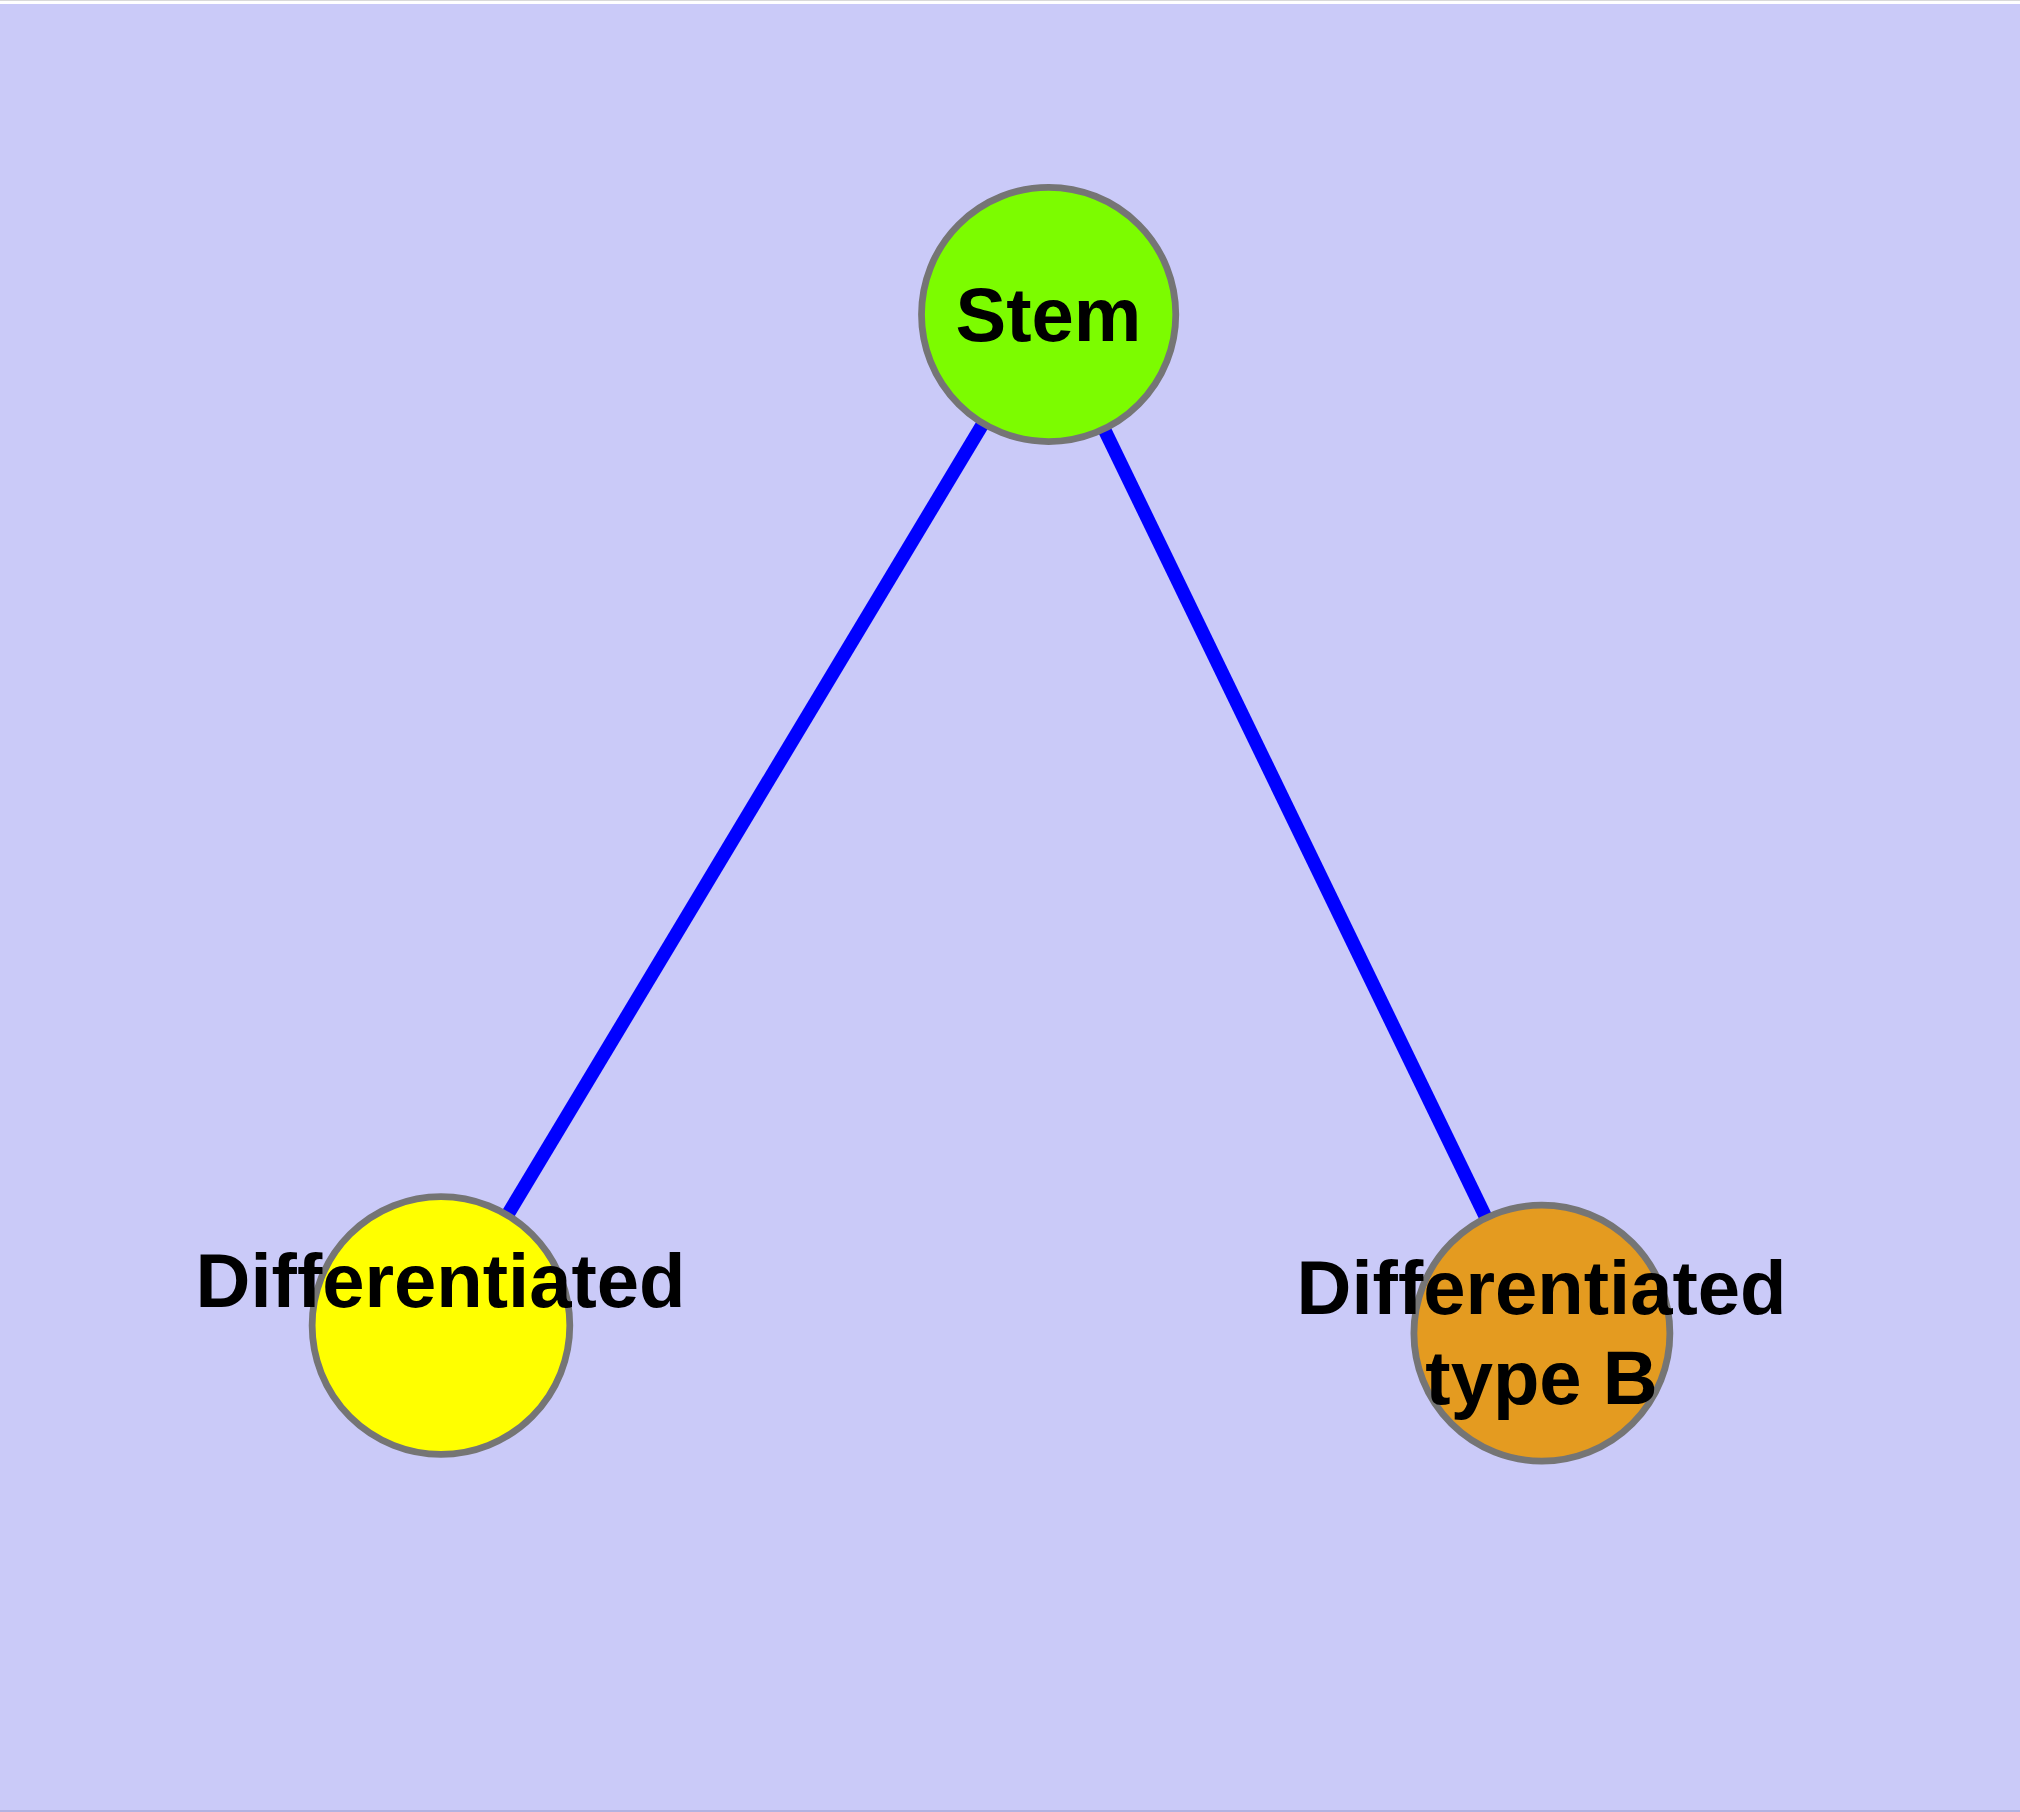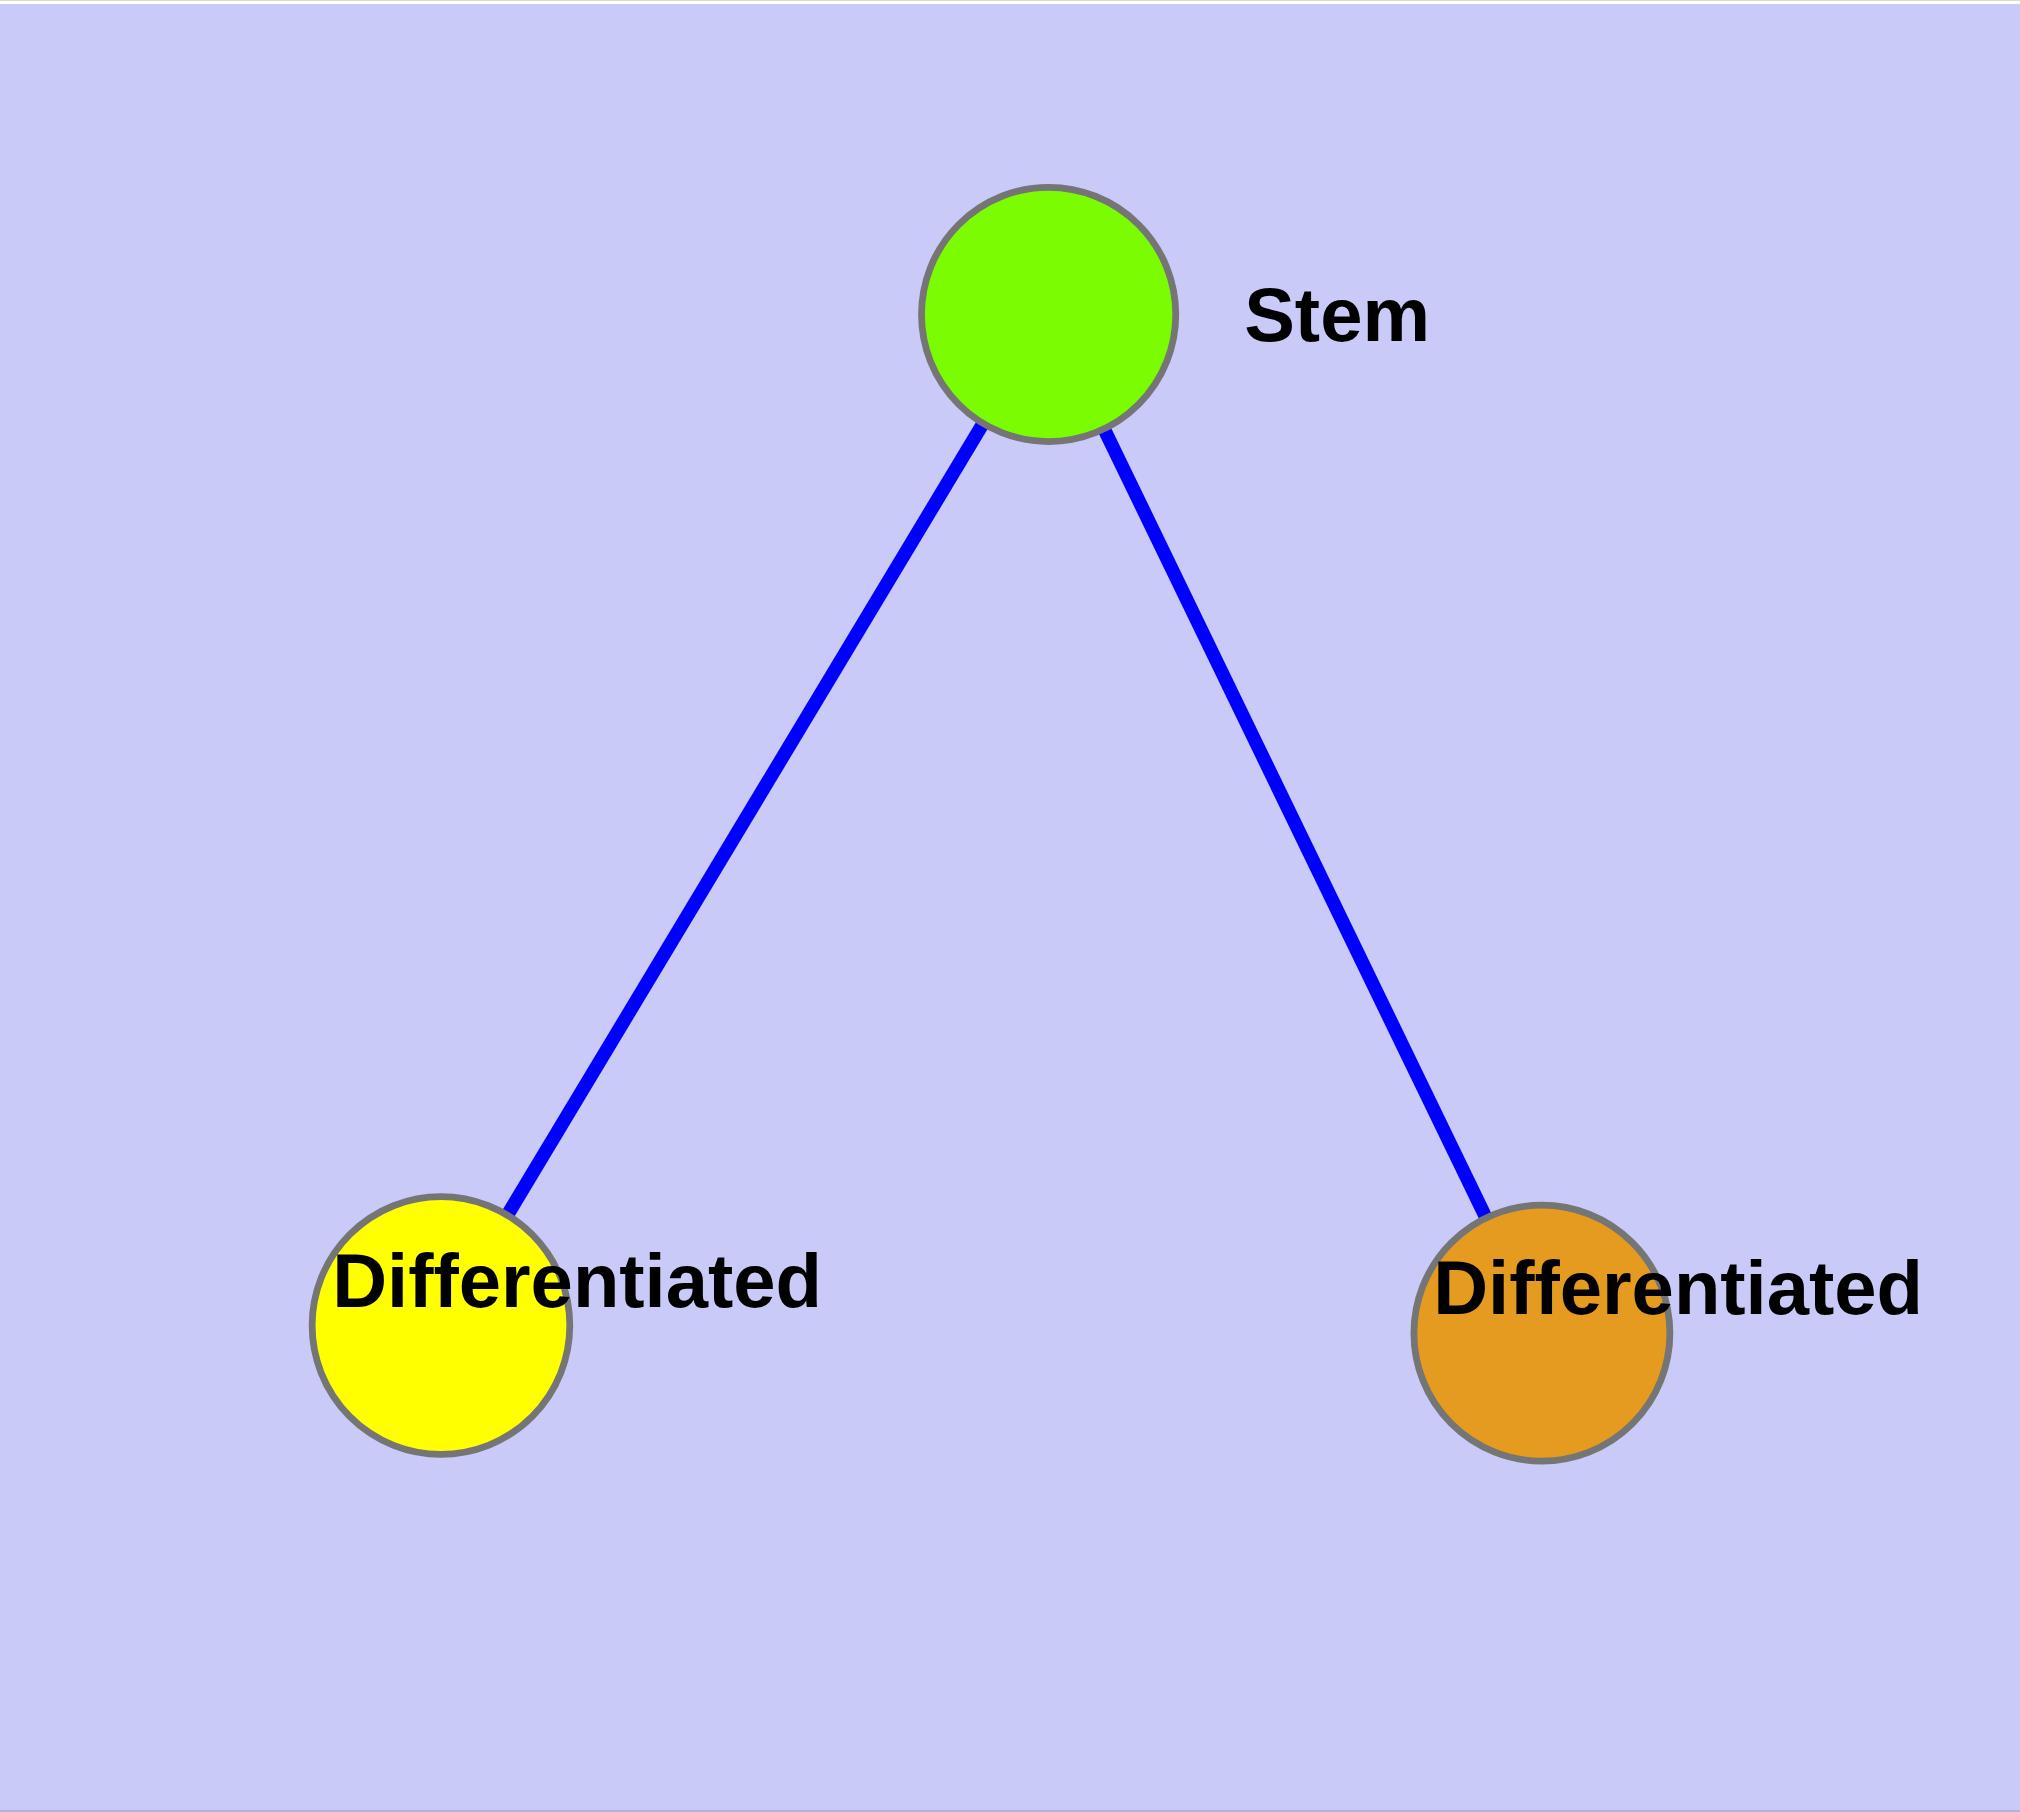--- a/index.html
+++ b/index.html
@@ -26,21 +26,21 @@
     z-index: 5;
   }
   svg.graph {
     position: absolute;
     top: 0; left: 0;
     z-index: 1;
   }
   .node-label {
     position: absolute;
     width: 763px;
-    text-align: right;
+    text-align: center;
     font-weight: bold;
     font-size: 76px;
     line-height: 90px;
     color: #000000;
     z-index: 3;
     white-space: nowrap;
   }
   .node-label .line { display: block; }
 </style>
 </head>
@@ -61,18 +61,19 @@
   <div class="node-label" id="label-stem" style="left: 667px; top: 270px; color: rgb(0, 0, 0);">
     <span class="line">Stem</span>
   </div>
 
   <div class="node-label" id="label-a" style="left: 59px; top: 1236px; color: rgb(0, 0, 0);">
     <span class="line">Differentiated</span>
   </div>
 
   <div class="node-label" id="label-b" style="left: 1160px; top: 1243px; color: rgb(0, 0, 0);">
     <span class="line">Differentiated</span>
+    <span class="line">type B</span>
   </div>
 
   <div class="bottom-strip"></div>
 
 </div>
 
 
 </body></html>

